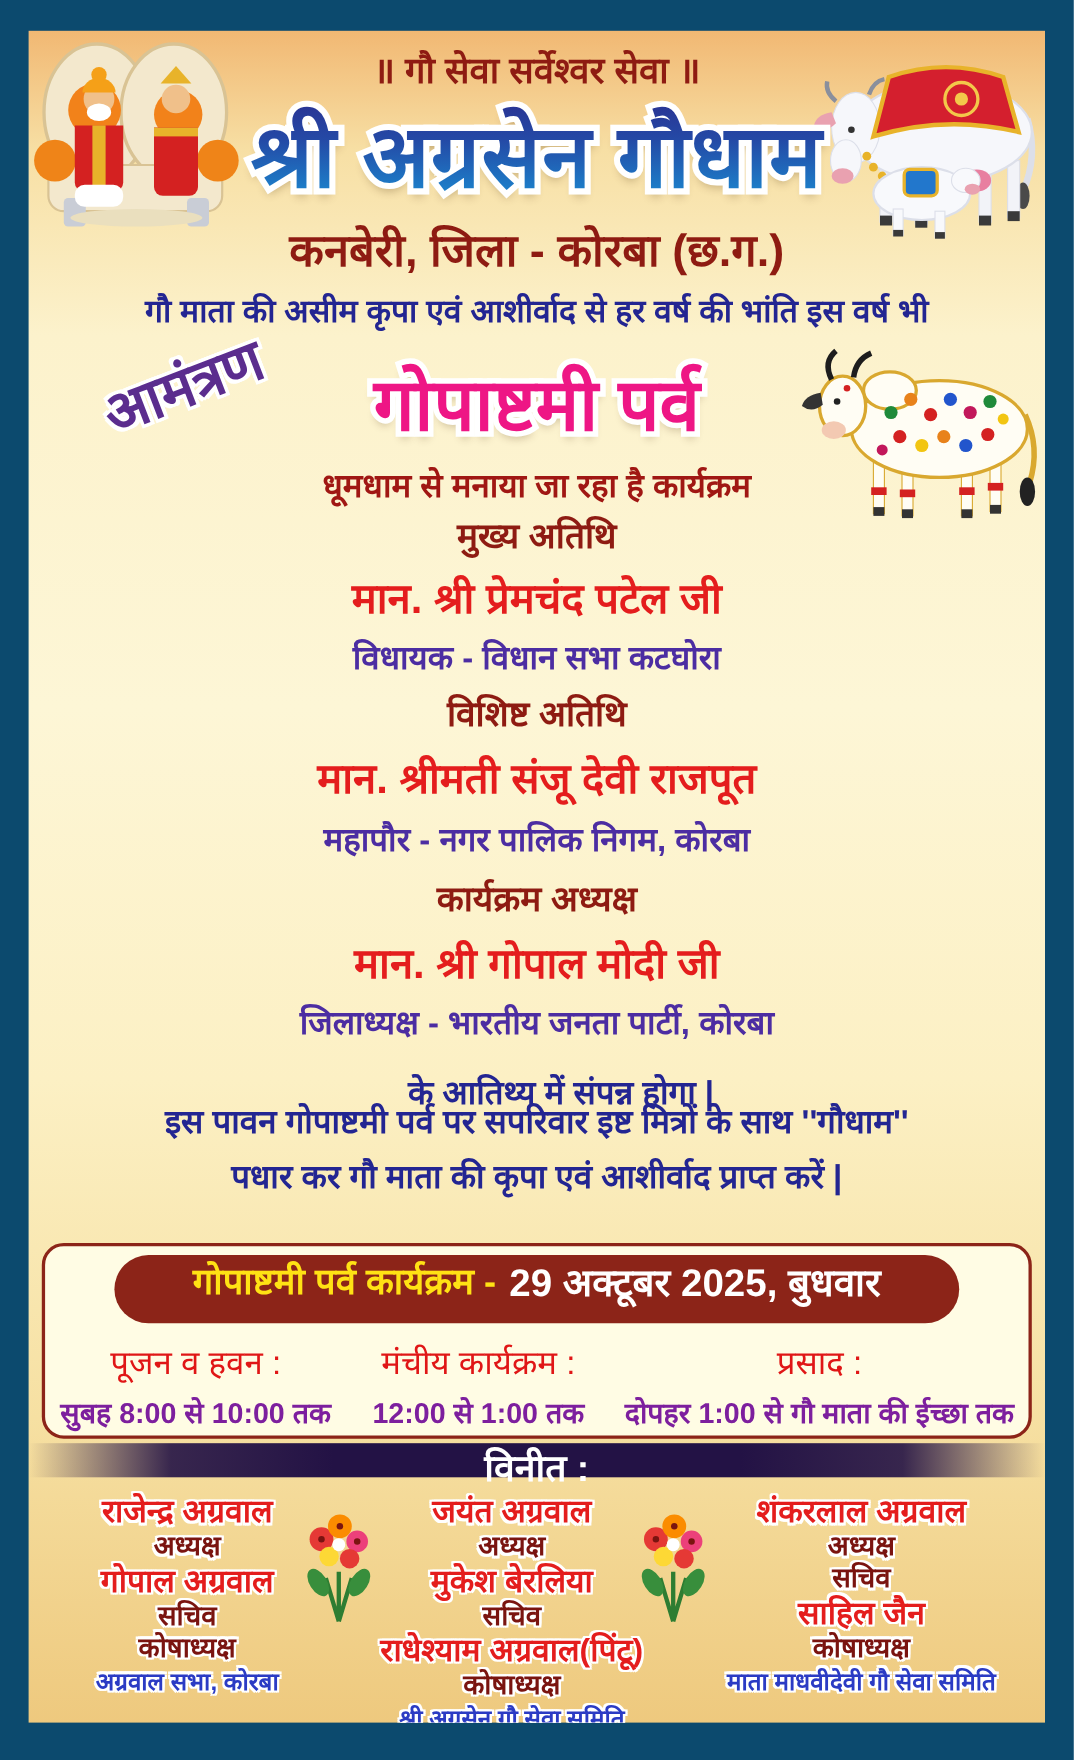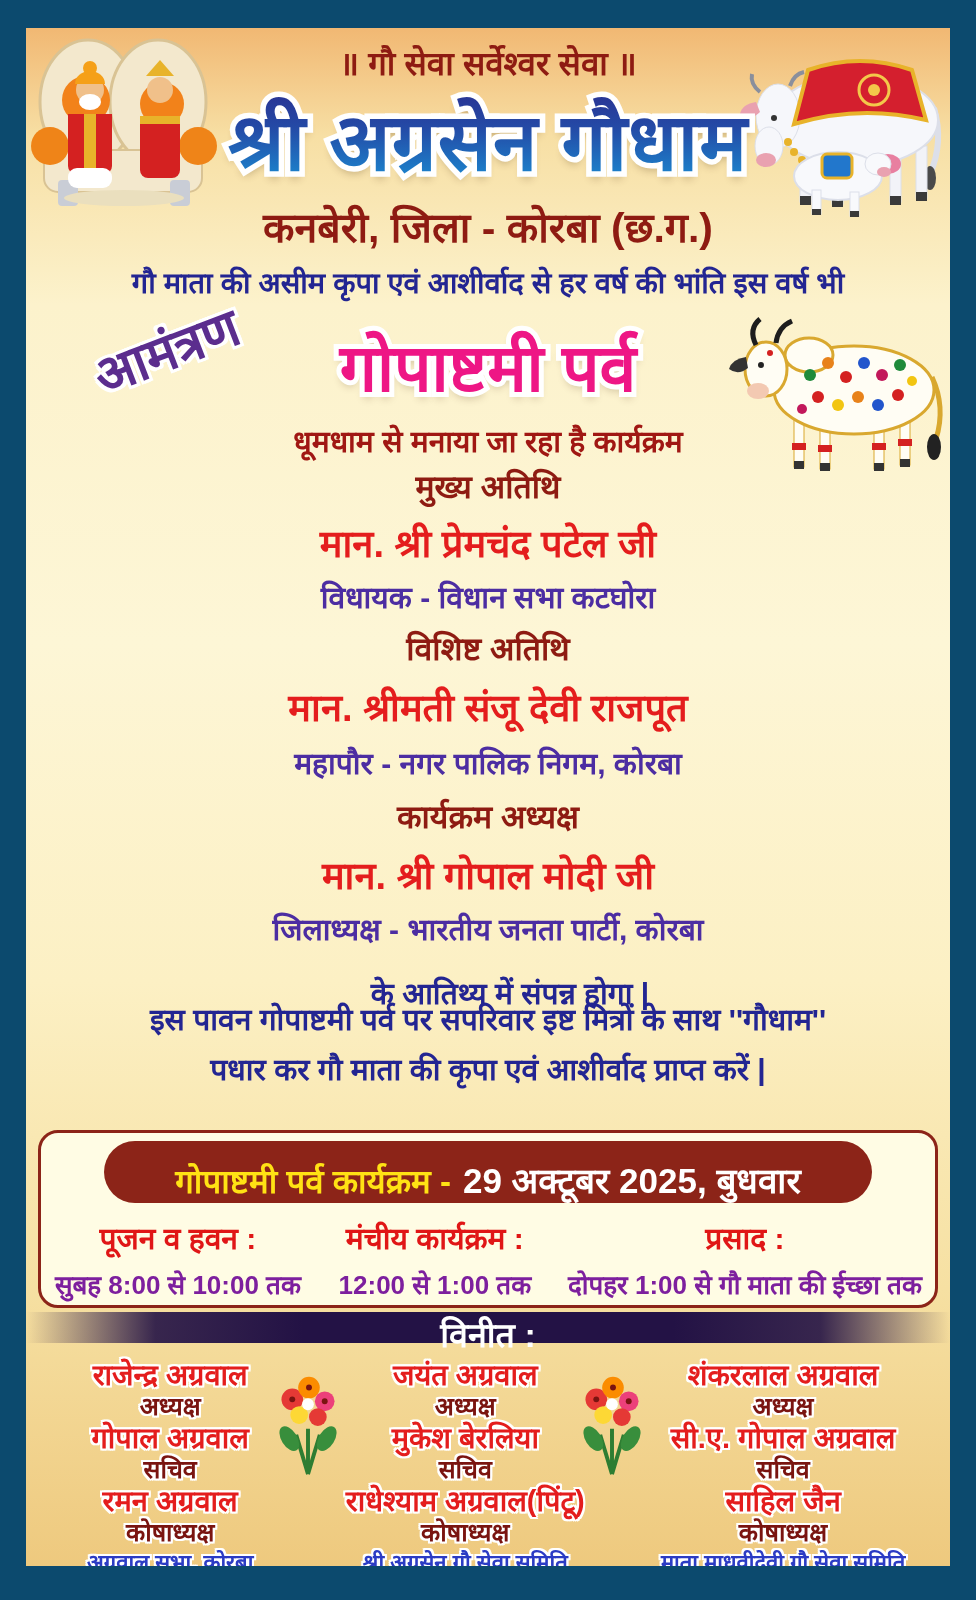--- a/index.html
+++ b/index.html
@@ -36,26 +36,26 @@
   .gdesig{font-size:30px;font-weight:bold;color:#4c2da2;}
   .role1{top:436px;} .gname1{top:488px;} .gdesig1{top:548px;}
   .role2{top:598px;} .gname2{top:652px;} .gdesig2{top:714px;}
   .role3{top:766px;} .gname3{top:820px;} .gdesig3{top:880px;}
   .closing{font-size:30px;font-weight:bold;color:#232592;}
   .closing1{top:944px;padding-left:44px;} .closing2{top:970px;} .closing3{top:1020px;}
   
   .sched-box{position:absolute;left:12px;right:12px;top:1102px;height:172px;background:#fffce4;
     border:3px solid #8c2418;border-radius:20px;}
   .sched-pill{position:absolute;top:8px;left:7%;right:7%;height:62px;background:#8c2418;border-radius:34px;
-    display:flex;align-items:flex-end;justify-content:center;gap:12px;white-space:nowrap;}
+    display:flex;align-items:flex-start;justify-content:center;gap:12px;white-space:nowrap;}
   .pill-label{font-size:33px;font-weight:bold;color:#ffe214;}
   .pill-date{font-size:35px;font-weight:bold;color:#ffffff;}
   .sched-grid{position:absolute;left:4px;right:4px;top:84px;display:grid;grid-template-columns:30% 28% 42%;}
   .sched-col{text-align:center;white-space:nowrap;}
-  .sch-label{font-size:30px;font-weight:bold;color:#e01616;}
+  .sch-label{font-size:30px;font-weight:normal;color:#e01616;}
   .sch-time{font-size:26px;font-weight:bold;color:#7d1f9e;margin-top:8px;}
   
   .vinit-bar{position:absolute;left:0;right:0;top:1284px;height:31px;line-height:46px;text-align:center;
     font-size:34px;font-weight:bold;color:#ffffff;
     background:linear-gradient(90deg,rgba(35,18,69,0) 0%,rgba(35,18,69,.9) 14%,#231245 30%,#231245 70%,rgba(35,18,69,.9) 86%,rgba(35,18,69,0) 100%);}
   
   .committee{position:absolute;left:8px;right:8px;top:1330px;display:grid;grid-template-columns:30% 35% 35%;}
   .com-col{text-align:center;white-space:nowrap;}
   .ow{text-shadow:-2px -2px 0 #fff,0 -2px 0 #fff,2px -2px 0 #fff,-2px 0 0 #fff,2px 0 0 #fff,-2px 2px 0 #fff,0 2px 0 #fff,2px 2px 0 #fff;}
   .m-name{font-size:29px;font-weight:bold;color:#e41d1d;line-height:34px;}
@@ -227,37 +227,35 @@
     </div>
 
     <div class="vinit-bar">विनीत :</div>
 
     <div class="committee">
       <div class="com-col">
         <div class="m-name ow">राजेन्द्र अग्रवाल</div>
         <div class="m-role ow">अध्यक्ष</div>
         <div class="m-name ow">गोपाल अग्रवाल</div>
         <div class="m-role ow">सचिव</div>
-        <div class="m-name ow">रमन अग्रवाल</div>
         <div class="m-role ow">कोषाध्यक्ष</div>
         <div class="m-org ow">अग्रवाल सभा, कोरबा</div>
       </div>
       <div class="com-col">
         <div class="m-name ow">जयंत अग्रवाल</div>
         <div class="m-role ow">अध्यक्ष</div>
         <div class="m-name ow">मुकेश बेरलिया</div>
         <div class="m-role ow">सचिव</div>
         <div class="m-name ow">राधेश्याम अग्रवाल(पिंटू)</div>
         <div class="m-role ow">कोषाध्यक्ष</div>
         <div class="m-org ow">श्री अग्रसेन गौ सेवा समिति</div>
       </div>
       <div class="com-col">
         <div class="m-name ow">शंकरलाल अग्रवाल</div>
         <div class="m-role ow">अध्यक्ष</div>
-        <div class="m-name ow">सी.ए. गोपाल अग्रवाल</div>
         <div class="m-role ow">सचिव</div>
         <div class="m-name ow">साहिल जैन</div>
         <div class="m-role ow">कोषाध्यक्ष</div>
         <div class="m-org ow">माता माधवीदेवी गौ सेवा समिति</div>
       </div>
     </div>
 
     <svg class="img bouquet1" viewBox="0 0 64 120">
       <path d="M32 116 L20 76 M32 116 L32 70 M32 116 L44 76" stroke="#2e7d32" stroke-width="4" fill="none"></path>
       <ellipse cx="13" cy="80" rx="8" ry="14" fill="#388e3c" transform="rotate(-32 13 80)"></ellipse>

